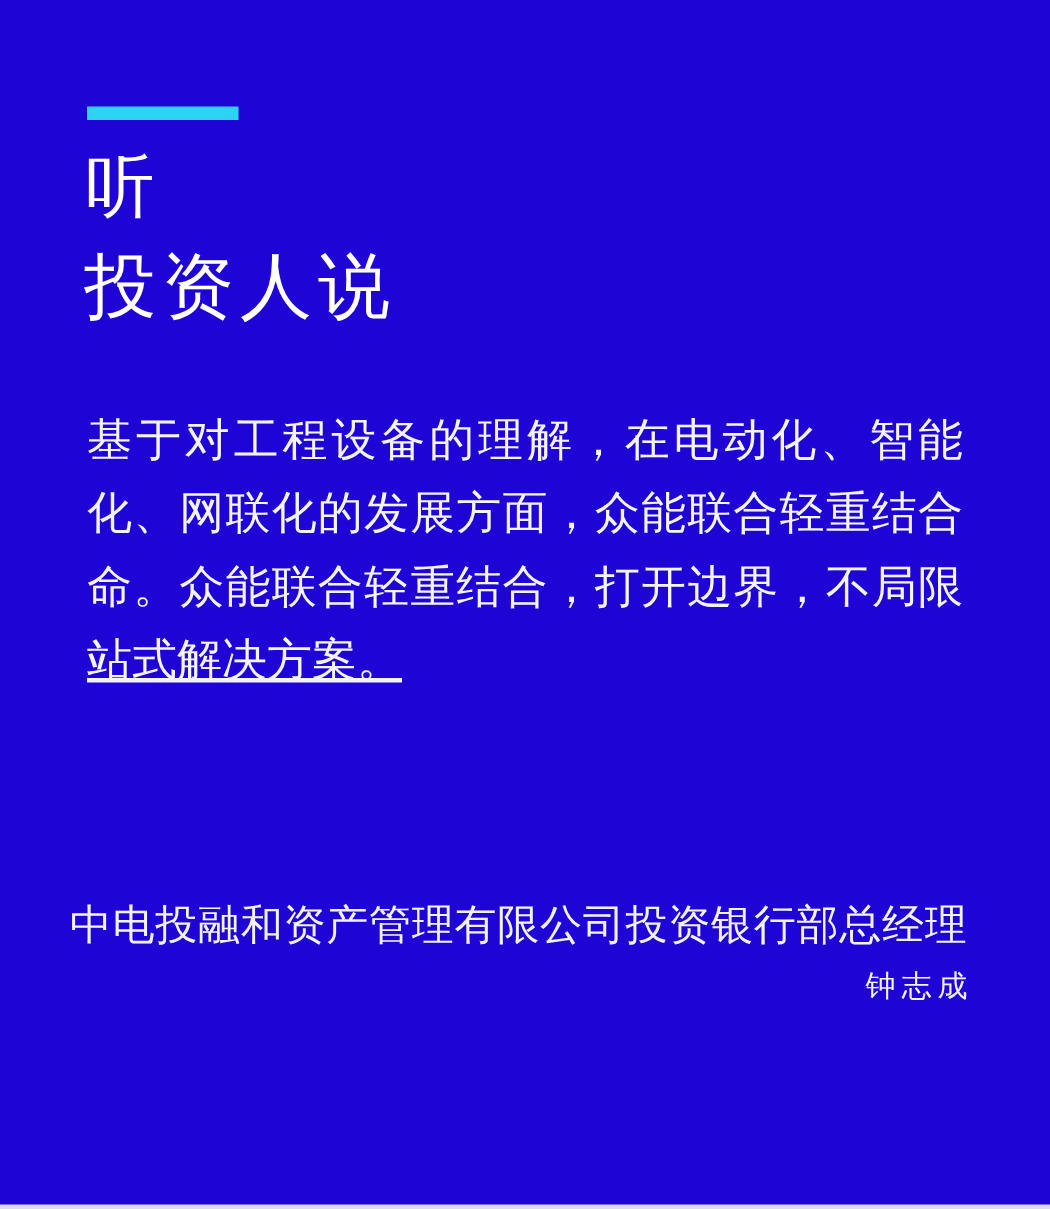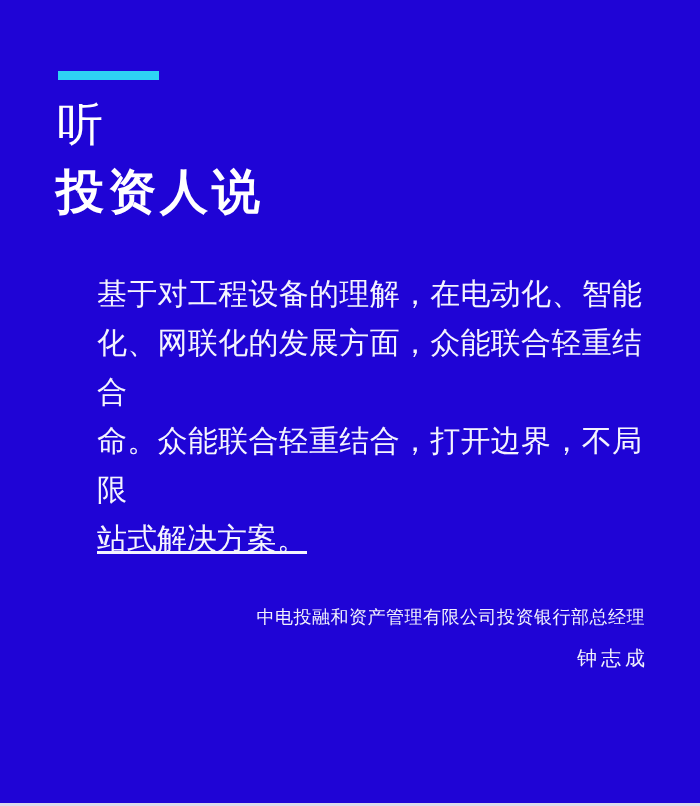--- a/index.html
+++ b/index.html
@@ -33,52 +33,51 @@
     font-weight: 300;
     color: var(--text, #FFFFFF);
     letter-spacing: 2px;
   }
   .title {
     position: absolute;
     left: 56px;
     top: 165px;
     font-size: 48px;
     line-height: 54px;
-    font-weight: 700;
+    font-weight: 400;
     color: var(--text, #FFFFFF);
     letter-spacing: 4px;
   }
   .quote {
     position: absolute;
     left: 58px;
     top: 269px;
     width: 584px;
     font-size: 30px;
     line-height: 49px;
     color: #F4F4FE;
     text-justify: inter-character;
   }
   .quote-line {
     text-align: justify;
     text-align-last: justify;
-    margin-left: 39px;
   }
   .quote-line:last-child {
     text-align-last: left;
     text-decoration: underline;
   }
   .attribution {
     position: absolute;
     right: 55px;
     top: 602px;
     text-align: right;
     color: #F2F2FC;
   }
   .attr-title {
-    font-size: 18px;
+    font-size: 28px;
     line-height: 30px;
     letter-spacing: 0.5px;
   }
   .attr-name {
     margin-top: 9px;
     margin-right: -4px;
     font-size: 20px;
     line-height: 34px;
     letter-spacing: 4px;
   }

